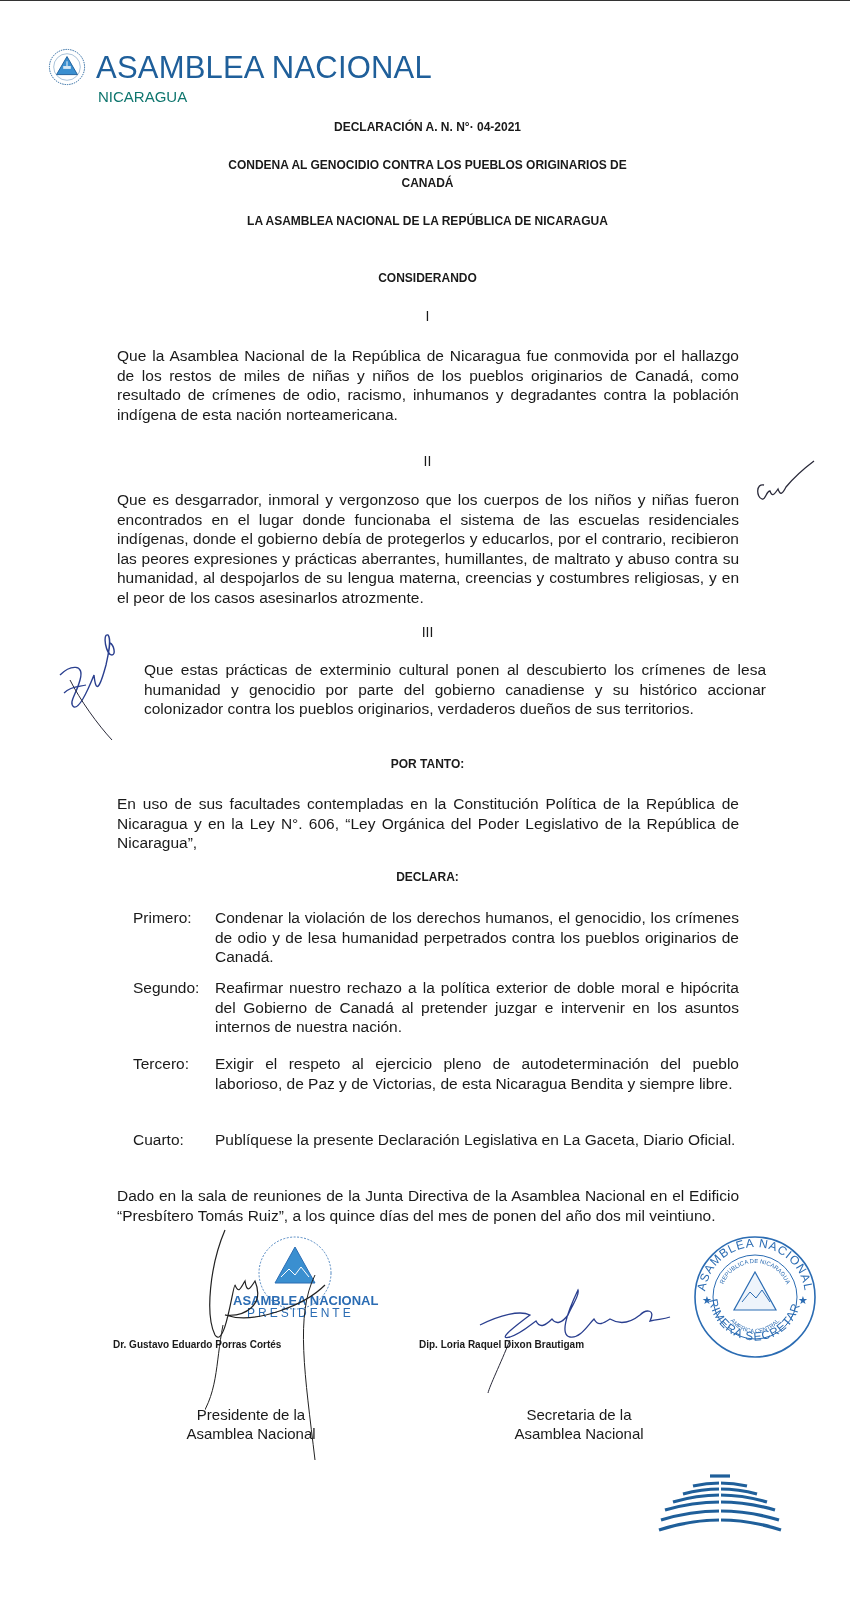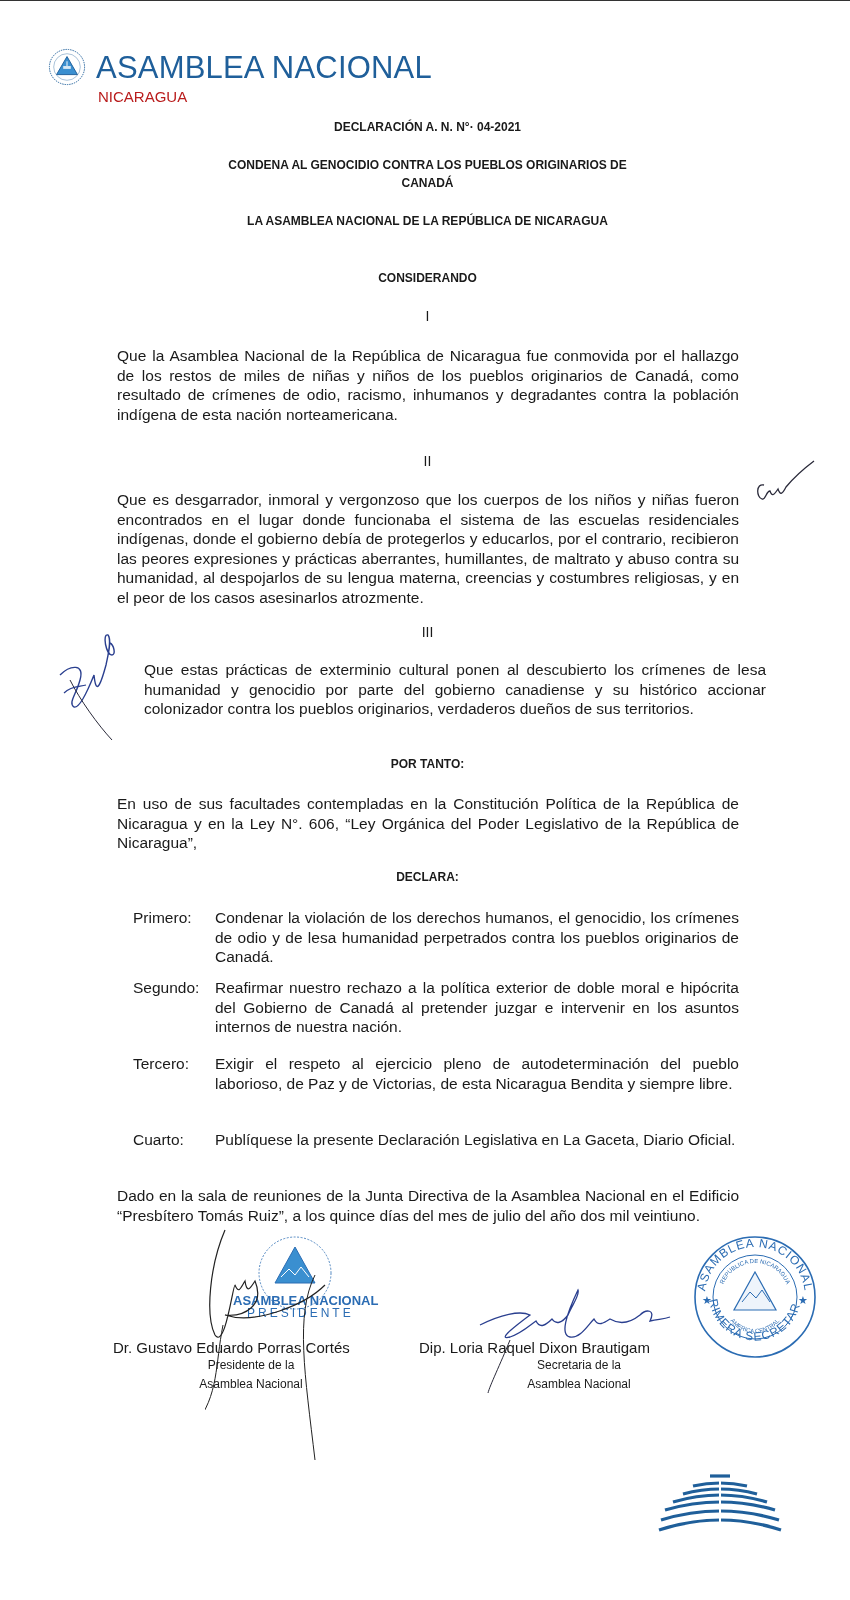--- a/index.html
+++ b/index.html
@@ -3,32 +3,32 @@
 <meta charset="utf-8">
 <style>
   html, body { margin: 0; padding: 0; background: #ffffff; }
   body { width: 850px; height: 1600px; position: relative; overflow: hidden;
          font-family: "Liberation Sans", sans-serif; color: #1a1a1a; }
   .topline { position: absolute; left: 0; top: 0; width: 850px; height: 1px; background: #333; }
 
   .brand { position: absolute; left: 48px; top: 48px; }
   .brand .seal { position: absolute; left: 0; top: 0; width: 38px; height: 38px; }
   .brand .name { position: absolute; left: 48px; top: 2px; font-size: 31px; color: #1f5f9a; white-space: nowrap; letter-spacing: 0.2px; }
-  .brand .country { position: absolute; left: 50px; top: 40px; font-size: 15px; color: #b91c1c; white-space: nowrap; }
+  .brand .country { position: absolute; left: 50px; top: 40px; font-size: 15px; color: #0f766e; white-space: nowrap; }
 
   .center { position: absolute; left: 115px; width: 625px; text-align: center; font-weight: bold; font-size: 12px; }
   .para { position: absolute; left: 117px; width: 622px; font-size: 15.5px; line-height: 19.5px; text-align: justify; }
   .roman { position: absolute; left: 115px; width: 625px; text-align: center; font-size: 14px; }
 
   .item { position: absolute; left: 117px; width: 625px; font-size: 15.5px; line-height: 19.5px; }
   .item .lbl { position: absolute; left: 16px; top: 0; font-weight: normal; text-align: right; }
   .item .txt { position: absolute; left: 98px; top: 0; width: 524px; text-align: justify; }
 
-  .sig-name { position: absolute; font-weight: normal; font-size: 15px; white-space: nowrap; }
-  .sig-role { position: absolute; font-size: 12px; text-align: center; white-space: nowrap; }
+  .sig-name { position: absolute; font-weight: bold; font-size: 10px; white-space: nowrap; }
+  .sig-role { position: absolute; font-size: 15px; text-align: center; white-space: nowrap; margin-top: 48px; }
 
   svg { display: block; }
 </style>
 </head>
 <body>
 
 <div class="topline"></div>
 
 <div class="brand">
   <svg class="seal" viewBox="0 0 40 40">
@@ -73,21 +73,21 @@
 </div>
 <div class="item" style="top:1054px;">
   <span class="lbl">Tercero:</span>
   <span class="txt">Exigir el respeto al ejercicio pleno de autodeterminación del pueblo laborioso, de Paz y de Victorias, de esta Nicaragua Bendita y siempre libre.</span>
 </div>
 <div class="item" style="top:1130px;">
   <span class="lbl">Cuarto:</span>
   <span class="txt">Publíquese la presente Declaración Legislativa en La Gaceta, Diario Oficial.</span>
 </div>
 
-<div class="para" style="top:1186px;">Dado en la sala de reuniones de la Junta Directiva de la Asamblea Nacional en el Edificio “Presbítero Tomás Ruiz”, a los quince días del mes de julio del año dos mil veintiuno.</div>
+<div class="para" style="top:1186px;">Dado en la sala de reuniones de la Junta Directiva de la Asamblea Nacional en el Edificio “Presbítero Tomás Ruiz”, a los quince días del mes de ponen del año dos mil veintiuno.</div>
 
 <svg style="position:absolute;left:752px;top:455px;" width="70" height="50" viewBox="0 0 70 50">
   <path d="M12 30 C4 28 4 42 10 44 C14 45 14 36 18 36 C20 42 22 40 26 34 C28 40 30 40 34 32 C44 20 54 12 62 6" fill="none" stroke="#2a2a3a" stroke-width="1.3"></path>
 </svg>
 <svg style="position:absolute;left:50px;top:625px;" width="75" height="120" viewBox="0 0 75 120">
   <path d="M10 50 C20 40 35 38 30 55 C26 70 18 78 24 82 C30 84 40 60 44 50 C46 70 50 62 56 40 C58 30 62 15 58 10 C52 8 56 30 62 30 C66 30 64 20 60 18" fill="none" stroke="#2a3f8f" stroke-width="1.4"></path>
   <path d="M20 55 C30 75 48 100 62 115" fill="none" stroke="#2a2a3a" stroke-width="1"></path>
   <path d="M14 68 C22 60 30 62 36 60" fill="none" stroke="#2a3f8f" stroke-width="1.2"></path>
 </svg>
 

